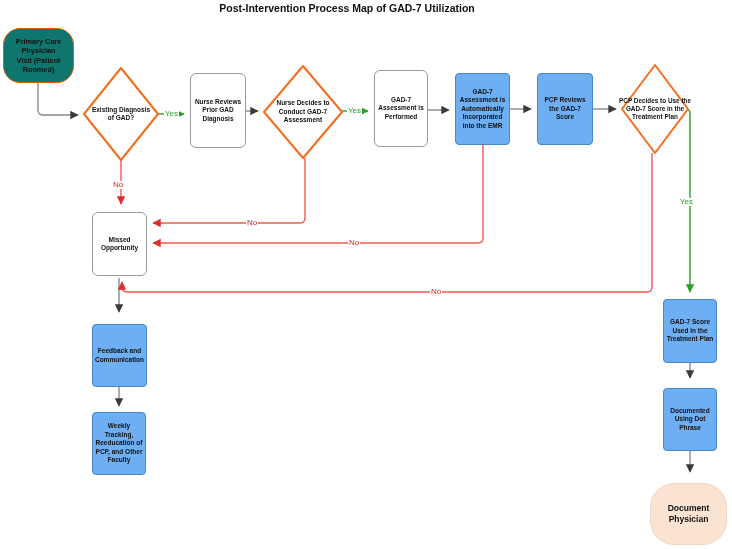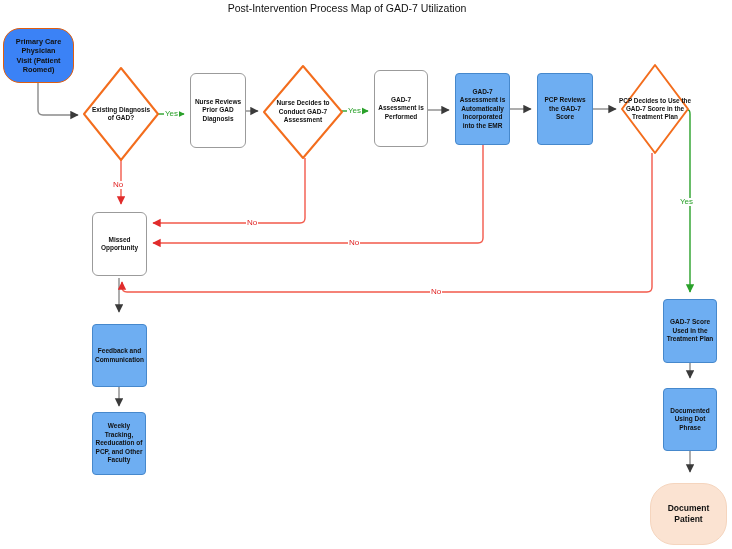--- a/index.html
+++ b/index.html
@@ -2,32 +2,32 @@
 <html><head>
 <meta charset="utf-8">
 <style>
   html,body{margin:0;padding:0;background:#fff;}
   #canvas{
     position:relative;width:732px;height:549px;background:#ffffff;
     font-family:"Liberation Sans",sans-serif;overflow:hidden;
   }
   #title{
     position:absolute;left:0;top:2px;width:694px;text-align:center;
-    font-size:10.5px;font-weight:normal;color:#111;
+    font-size:10.5px;font-weight:bold;color:#111;
   }
   #wires{position:absolute;left:0;top:0;z-index:1;}
   .node{
     position:absolute;display:flex;align-items:center;justify-content:center;
     text-align:center;font-weight:bold;color:#111;z-index:2;
     line-height:1.3;box-sizing:border-box;padding:2px;
   }
   .proc{font-size:6.5px;}
   .rect-white{background:#ffffff;border:1px solid #9b9b9b;border-radius:6px;}
   .rect-blue{background:#6EAEF2;border:1px solid #4688CC;border-radius:4px;}
-  .term-start{background:#3b82f6;border:1px solid #E05E0F;border-radius:17px;font-size:7.3px;padding:11px;}
+  .term-start{background:#0f766e;border:1px solid #E05E0F;border-radius:17px;font-size:7.3px;padding:11px;}
   .term-end{background:#FBE3D2;border:1px solid #F5D5BE;border-radius:24px;font-size:8.5px;}
   .dtext{position:absolute;display:flex;align-items:center;justify-content:center;
     text-align:center;font-weight:bold;color:#111;z-index:2;line-height:1.3;}
   .elabel{
     position:absolute;z-index:3;font-size:8px;font-weight:normal;line-height:1;
     background:#ffffff;padding:0 1px;
   }
   .elabel.yes{color:#2AA12A;}
   .elabel.no{color:#E02222;}
 </style>
@@ -94,21 +94,21 @@
   <div class="node rect-white proc" style="left:92px;top:212px;width:55px;height:64px;">Missed Opportunity</div>
 
   <div class="node rect-blue proc" style="left:92px;top:324px;width:55px;height:63px;">Feedback and Communication</div>
 
   <div class="node rect-blue proc" style="left:92px;top:412px;width:54px;height:63px;">Weekly Tracking, Reeducation of PCP, and Other Faculty</div>
 
   <div class="node rect-blue proc" style="left:663px;top:299px;width:54px;height:64px;">GAD-7 Score Used in the Treatment Plan</div>
 
   <div class="node rect-blue proc" style="left:663px;top:388px;width:54px;height:63px;">Documented Using Dot Phrase</div>
 
-  <div class="node term-end" style="left:650px;top:483px;width:77px;height:62px;">Document Patient</div>
+  <div class="node term-end" style="left:650px;top:483px;width:77px;height:62px;">Document Physician</div>
 
   <span class="elabel yes" style="left:164px;top:110px;">Yes</span>
   <span class="elabel yes" style="left:347px;top:107px;">Yes</span>
   <span class="elabel yes" style="left:679px;top:198px;">Yes</span>
   <span class="elabel no" style="left:112px;top:181px;">No</span>
   <span class="elabel no" style="left:246px;top:219px;">No</span>
   <span class="elabel no" style="left:348px;top:239px;">No</span>
   <span class="elabel no" style="left:430px;top:288px;">No</span>
 
 </div>

